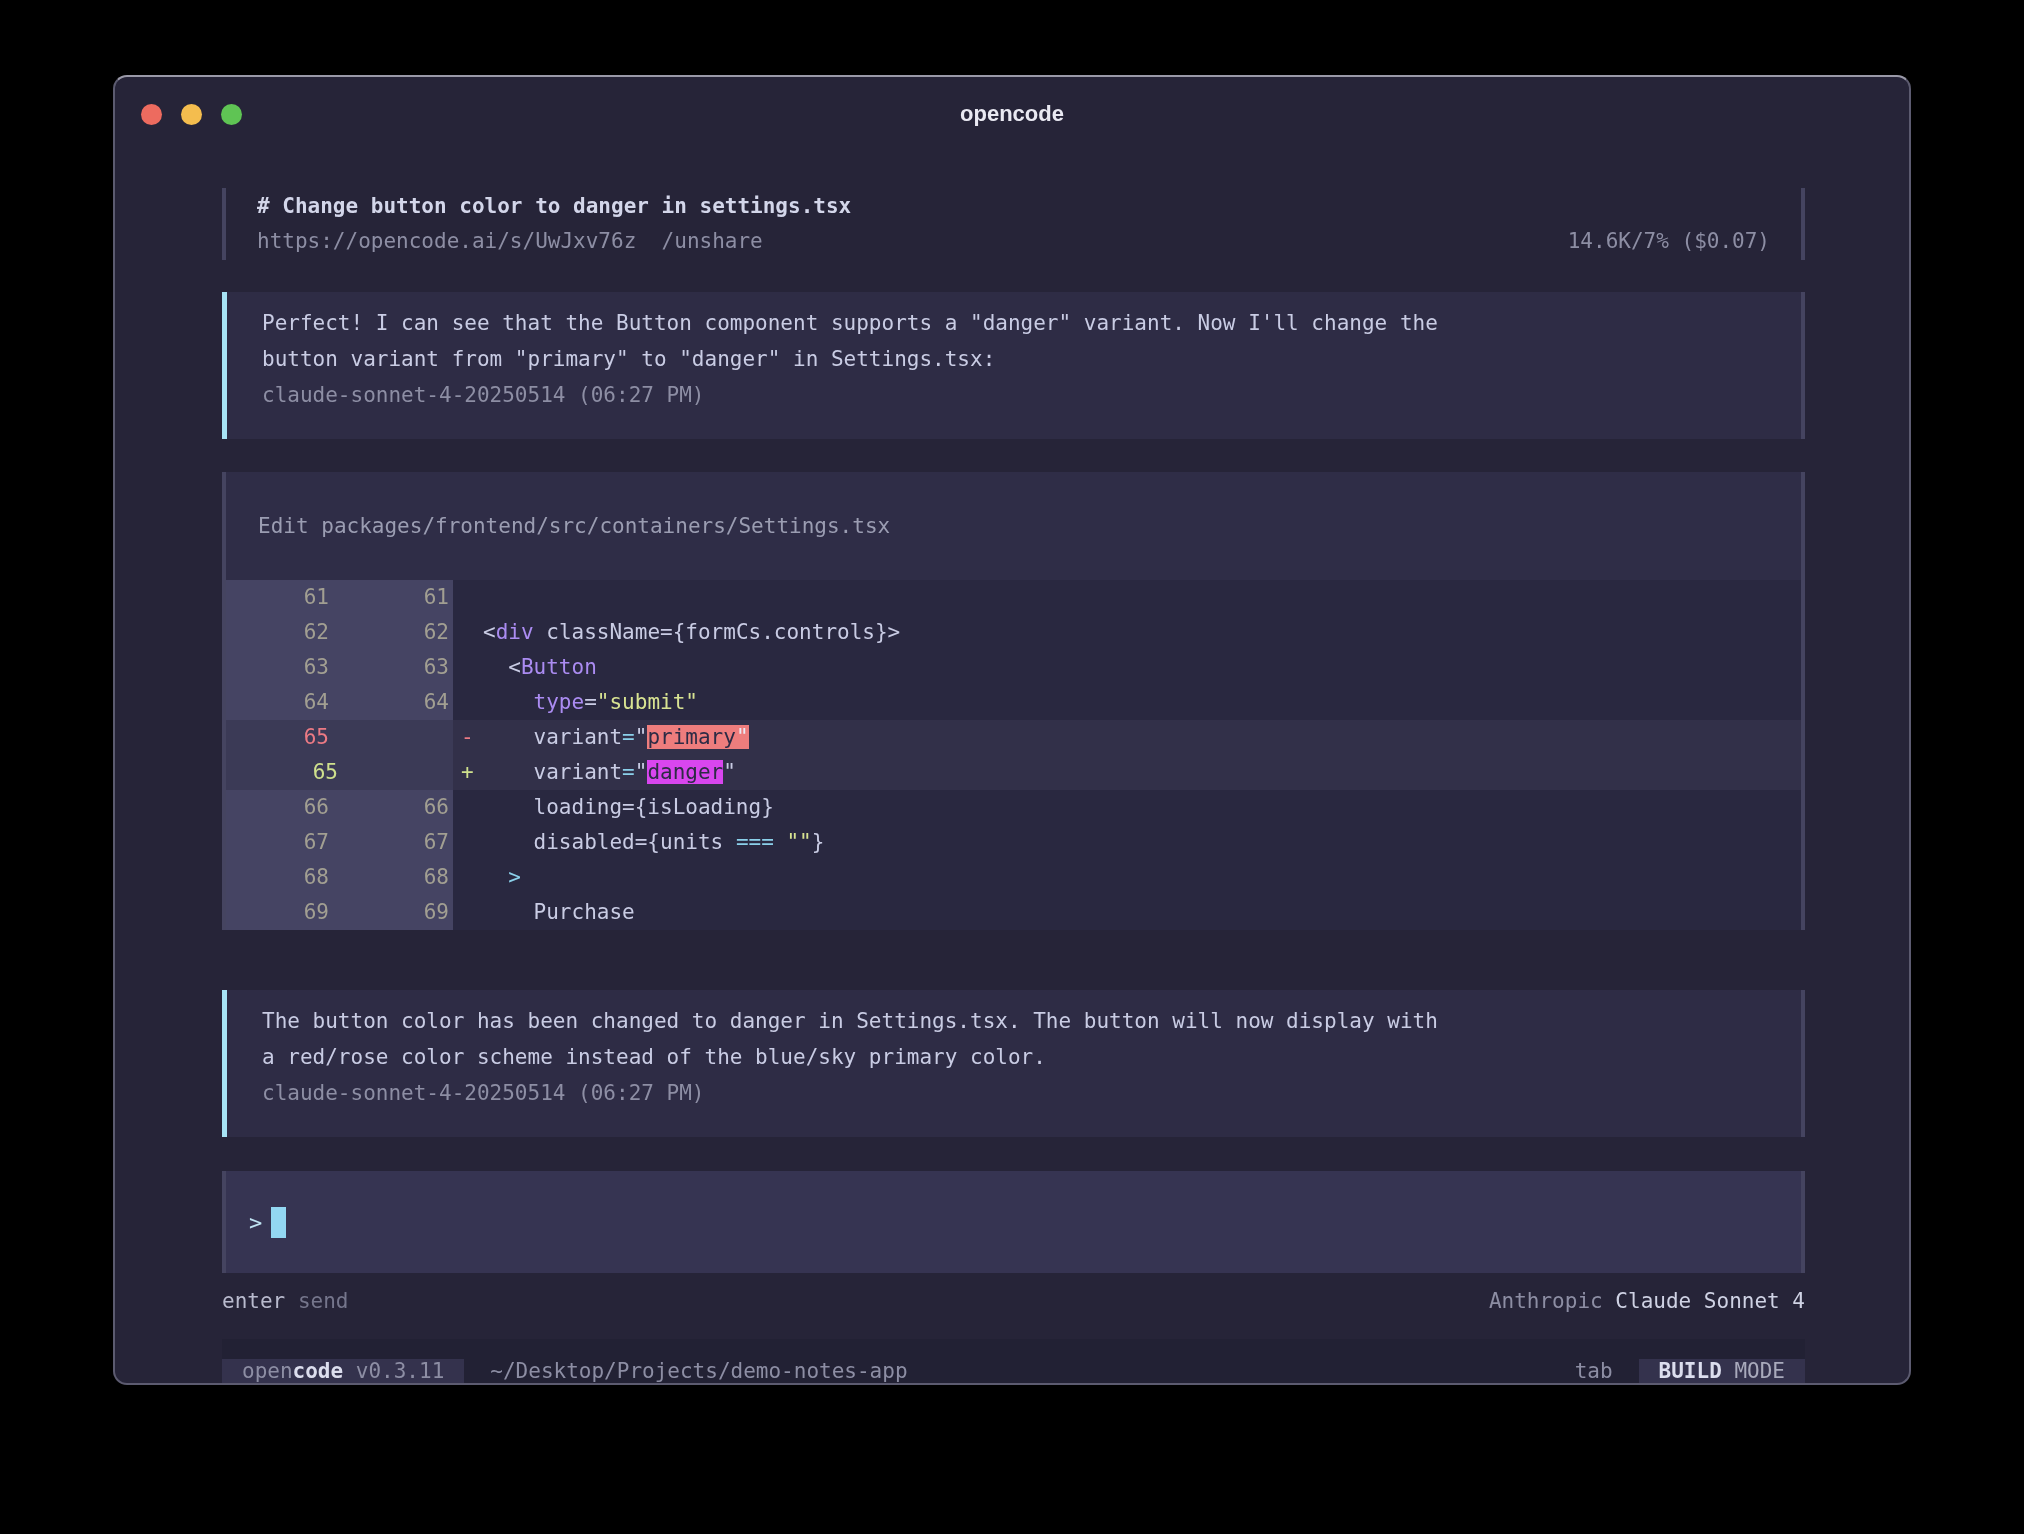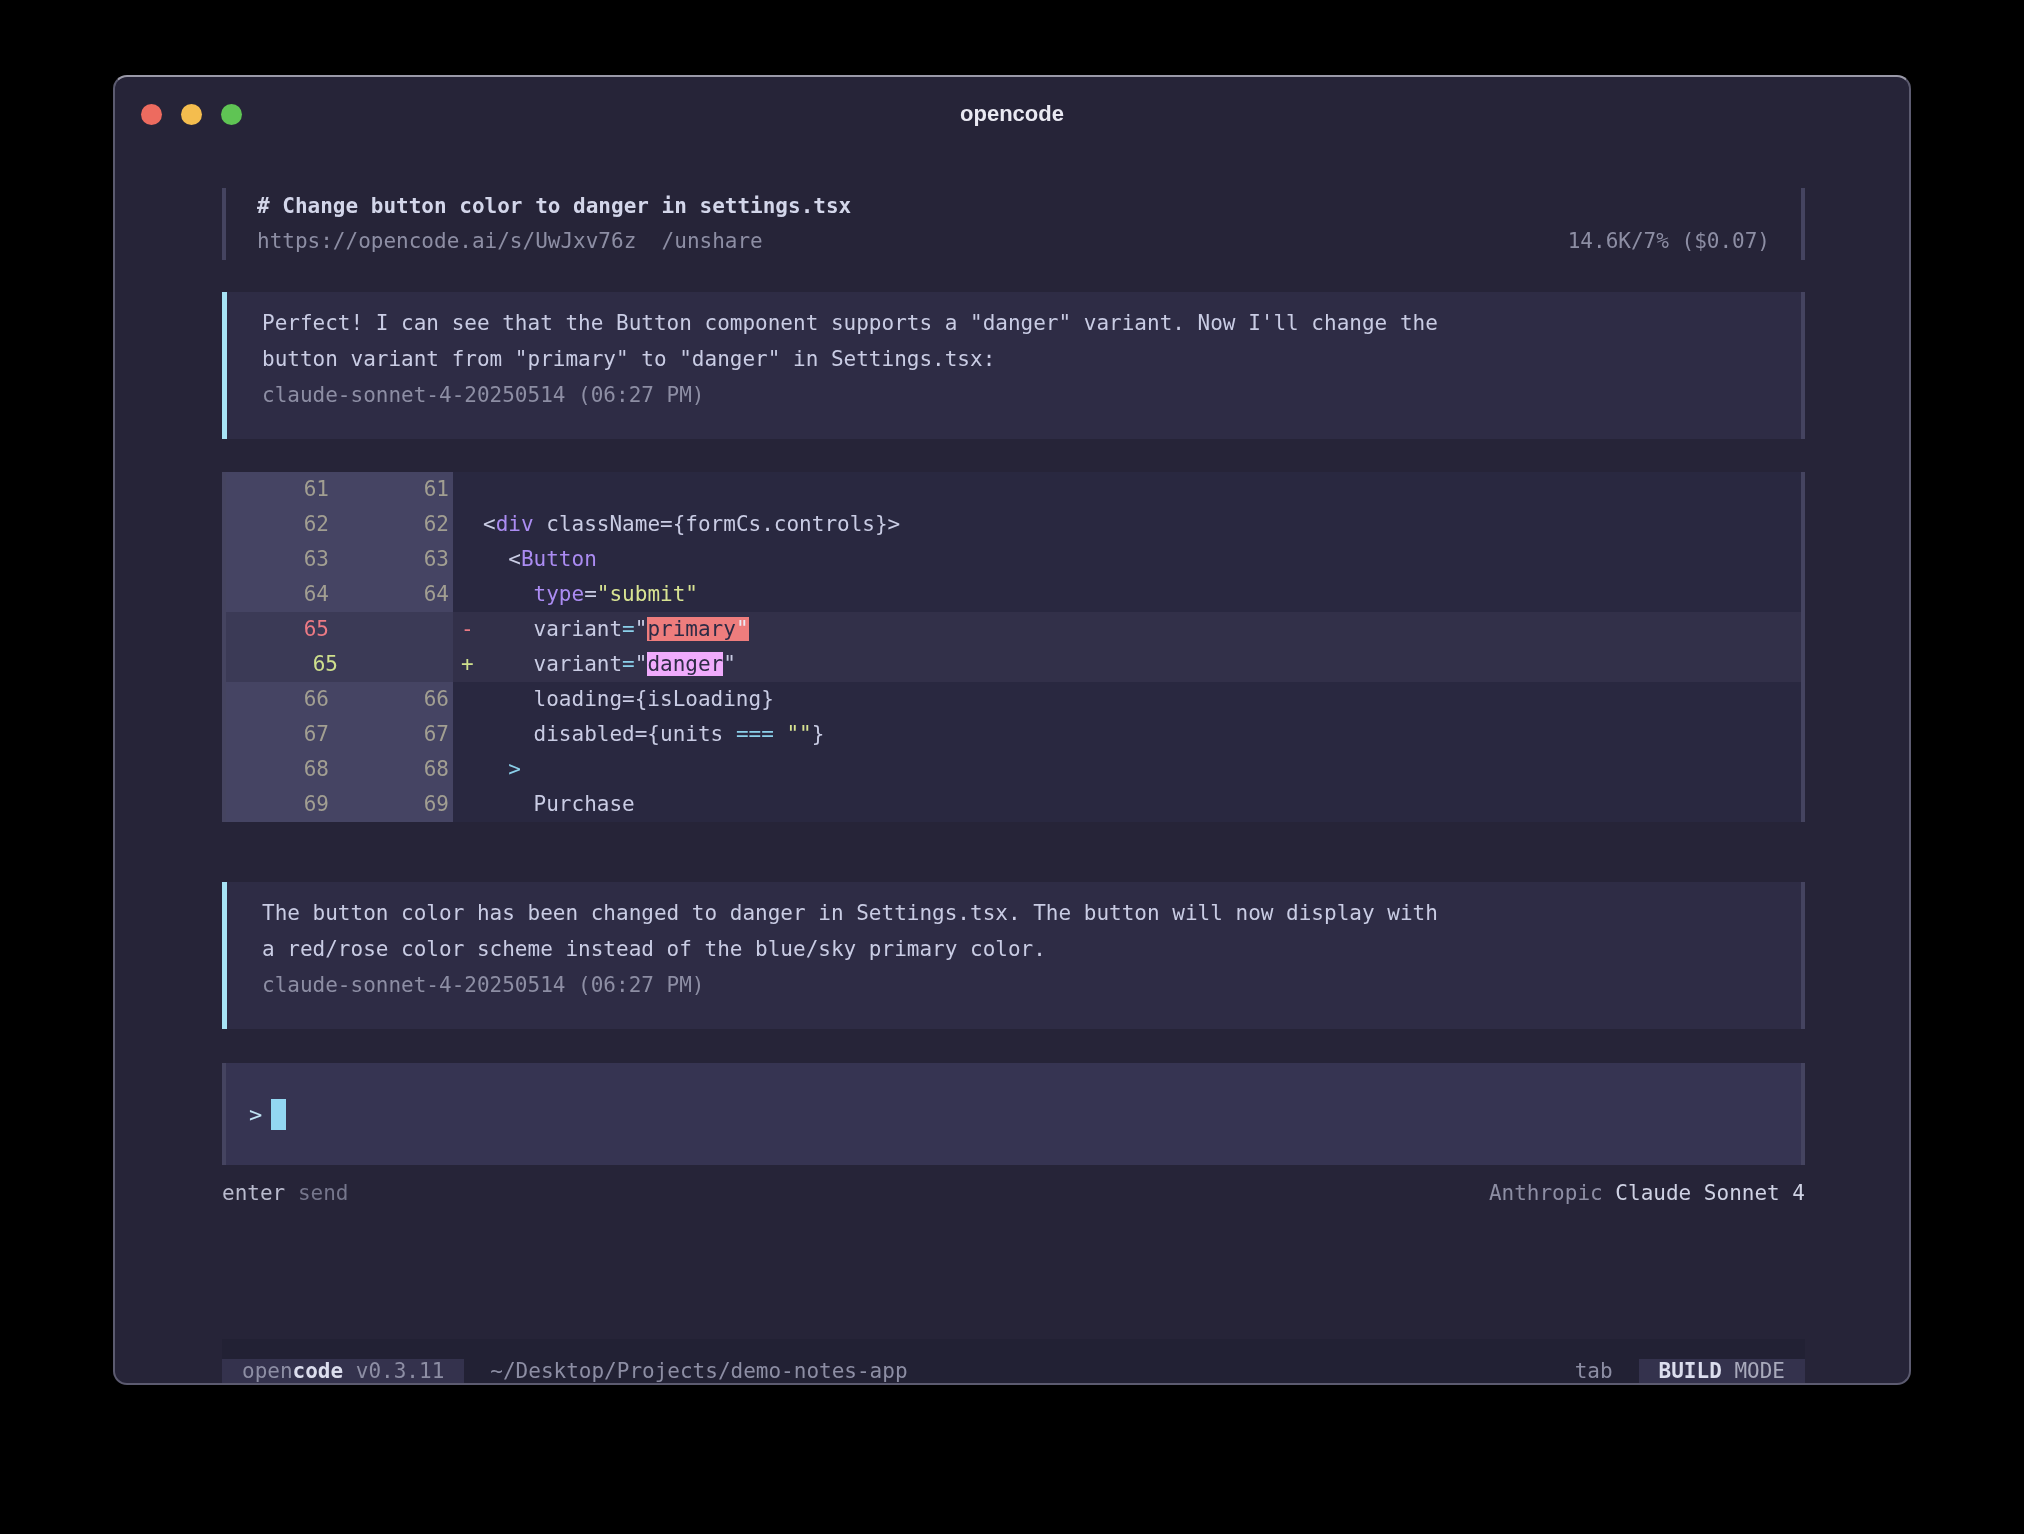--- a/index.html
+++ b/index.html
@@ -44,21 +44,21 @@
   .marker{width:30px;flex:none;padding-left:8px;box-sizing:border-box;white-space:pre;}
   .diff-row.del .marker{color:#ec7a84;}
   .diff-row.add .marker{color:#cfe08d;}
   .codeline{flex:1;white-space:pre;color:#c9cce4;}
   .c-code{color:#c9cce4;}
   .c-keyword{color:#ab8cf2;}
   .c-string{color:#d8e392;}
   .c-operator{color:#8bd0ea;}
   .c-removed{background:#ee7d7d;color:#2d2b45;}
   .c-removed-quote{background:#ee7d7d;color:#eceaf4;}
-  .c-added{background:#f0abfc;color:#2d2b45;}
+  .c-added{background:#d946ef;color:#2d2b45;}
   
   .input{margin-top:34px;height:102px;flex:none;background:#363452;border-left:4px solid #454460;border-right:4px solid #454460;
     display:flex;align-items:center;padding-left:23px;box-sizing:border-box;}
   .prompt-symbol{color:#bfe3f2;font-size:22px;}
   .cursor{display:inline-block;width:15px;height:31px;background:#93d7f2;margin-left:9px;vertical-align:middle;}
   .hints{margin-top:12px;display:flex;justify-content:space-between;font-size:21px;line-height:32px;white-space:pre;}
   .hint-key{color:#b9bbce;}
   .hint-action{color:#75768c;}
   .provider{color:#8d8ea4;}
   .model{color:#cfd2e4;}
@@ -98,20 +98,21 @@
       </div>
     </div>
 
     <div class="msg msg1">
       <div class="msg-line">Perfect! I can see that the Button component supports a "danger" variant. Now I'll change the</div>
       <div class="msg-line">button variant from "primary" to "danger" in Settings.tsx:</div>
       <div class="msg-meta">claude-sonnet-4-20250514 (06:27 PM)</div>
     </div>
 
     <div class="tool">
+      <div class="tool-header"><span>Edit</span> <span>packages/frontend/src/containers/Settings.tsx</span></div>
       <div class="diff" id="diff">
           <div class="diff-row context">
             <div class="gutter">
               <span class="gut-old">61</span>
               <span class="gut-new">61</span>
             </div>
             <div class="codearea">
               <span class="marker"></span>
               <span class="codeline"></span>
             </div>

